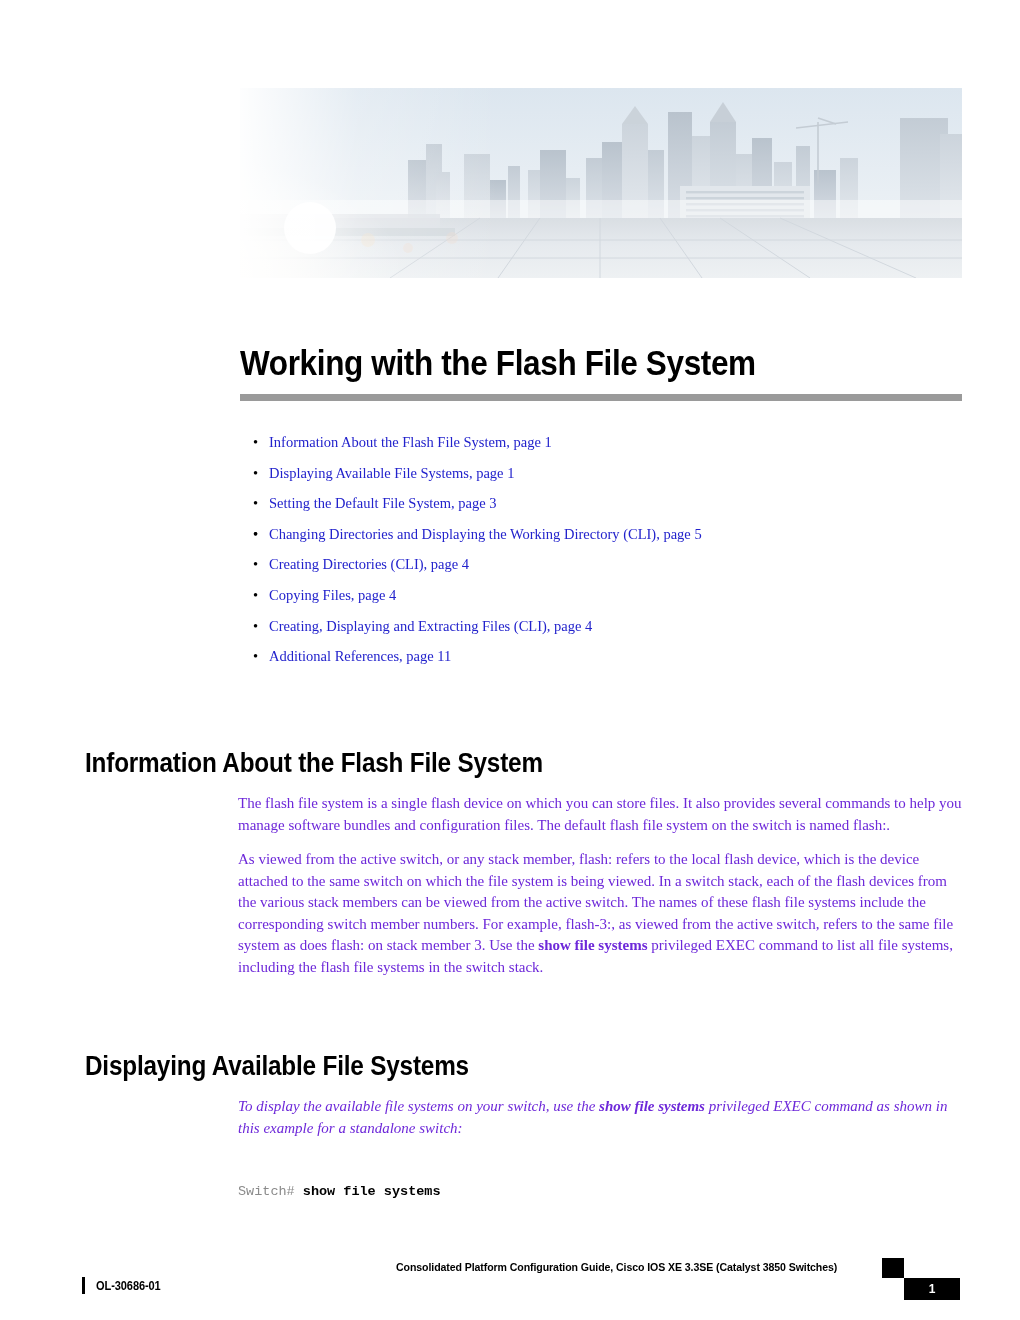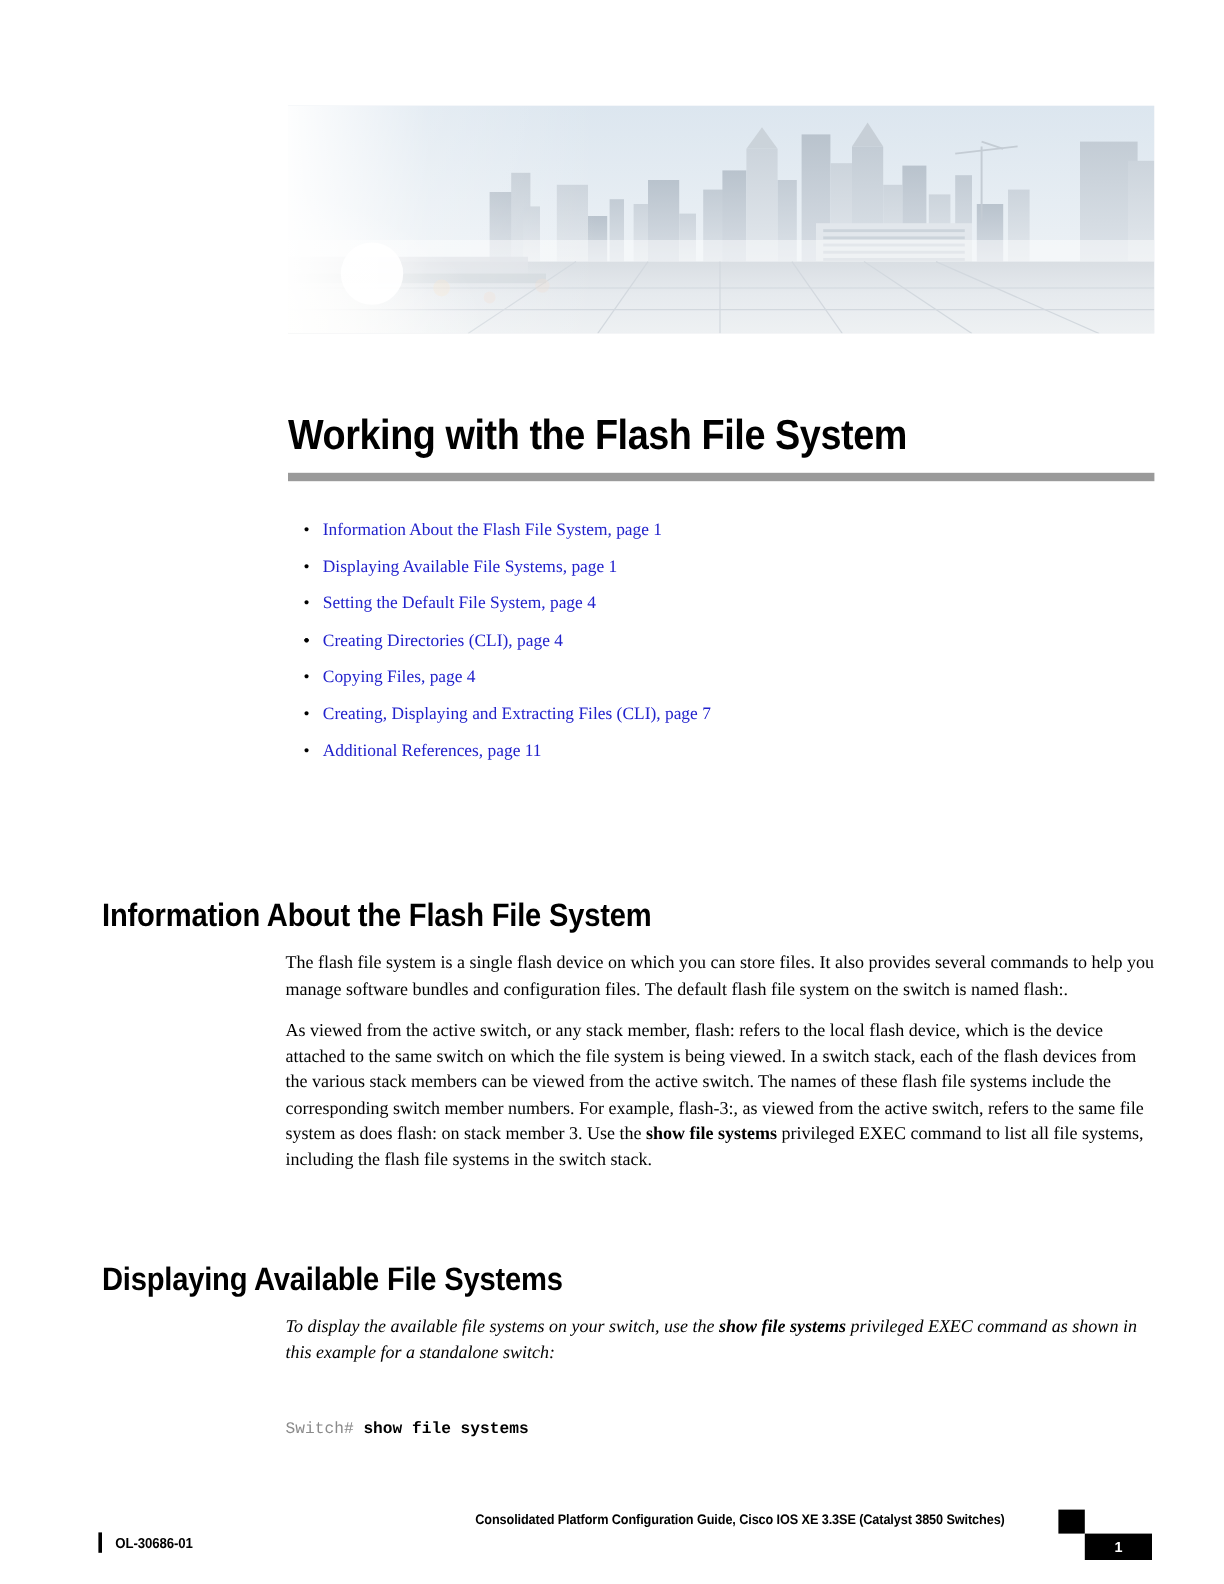--- a/index.html
+++ b/index.html
@@ -99,21 +99,21 @@
 
   
   .body-block {
     position: absolute;
     left: 238px;
     width: 725px;
     font-family: "Liberation Serif", serif;
     font-size: 15px;
     line-height: 21.5px;
     text-align: left;
-    color: #000000;
+    color: #6d28d9;
   }
   .body-block p { margin: 0 0 13px 0; }
   .body-block b { font-weight: bold; }
 
   #para-info  { top: 793px; }
   #para-disp  { top: 1096px; font-style: italic; }
 
   
   .code-block {
     position: absolute;
@@ -316,39 +316,40 @@
   <div class="toc-item">
     <span class="bullet">•</span>
     <span class="toc-link">Information About the Flash File System,  page  1</span>
   </div>
   <div class="toc-item">
     <span class="bullet">•</span>
     <span class="toc-link">Displaying Available File Systems,  page  1</span>
   </div>
   <div class="toc-item">
     <span class="bullet">•</span>
-    <span class="toc-link">Setting the Default File System,  page  4</span>
-  </div>
-  <div class="toc-item">
-    <span class="bullet">•</span>
-  </div>
-  <div class="toc-item">
-    <span class="bullet">•</span>
+    <span class="toc-link">Setting the Default File System,  page  3</span>
+  </div>
+  <div class="toc-item">
+    <span class="bullet">•</span>
+  </div>
+  <div class="toc-item">
+    <span class="bullet">•</span>
+    <span class="toc-link">Changing Directories and Displaying the Working Directory (CLI),  page  5</span>
   </div>
   <div class="toc-item">
     <span class="bullet">•</span>
     <span class="toc-link">Creating Directories (CLI),  page  4</span>
   </div>
   <div class="toc-item">
     <span class="bullet">•</span>
     <span class="toc-link">Copying Files,  page  4</span>
   </div>
   <div class="toc-item">
     <span class="bullet">•</span>
-    <span class="toc-link">Creating, Displaying and Extracting Files (CLI),  page  7</span>
+    <span class="toc-link">Creating, Displaying and Extracting Files (CLI),  page  4</span>
   </div>
   <div class="toc-item">
     <span class="bullet">•</span>
     <span class="toc-link">Additional References,  page  11</span>
   </div>
 </div>
 
 <div class="section-heading" id="heading-info">Information About the Flash File System</div>
 
 <div class="body-block" id="para-info">

